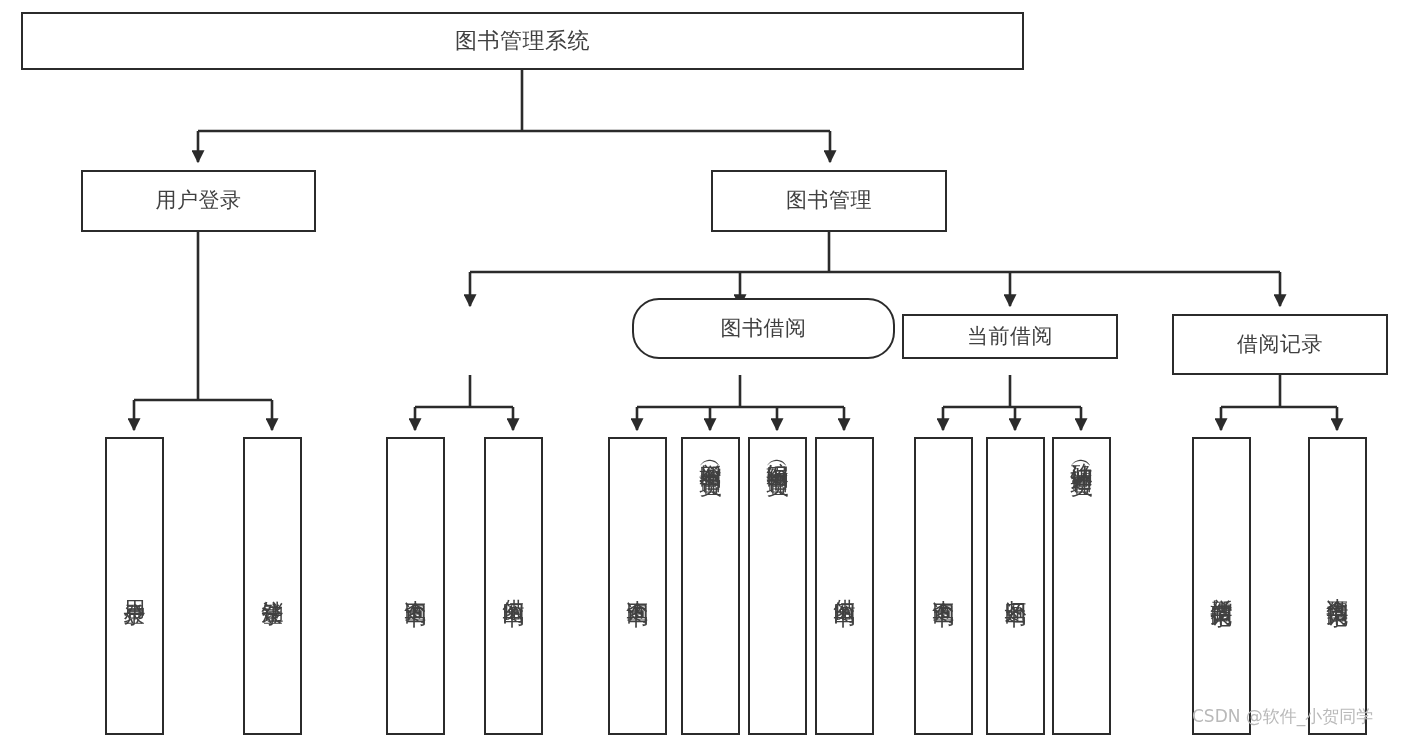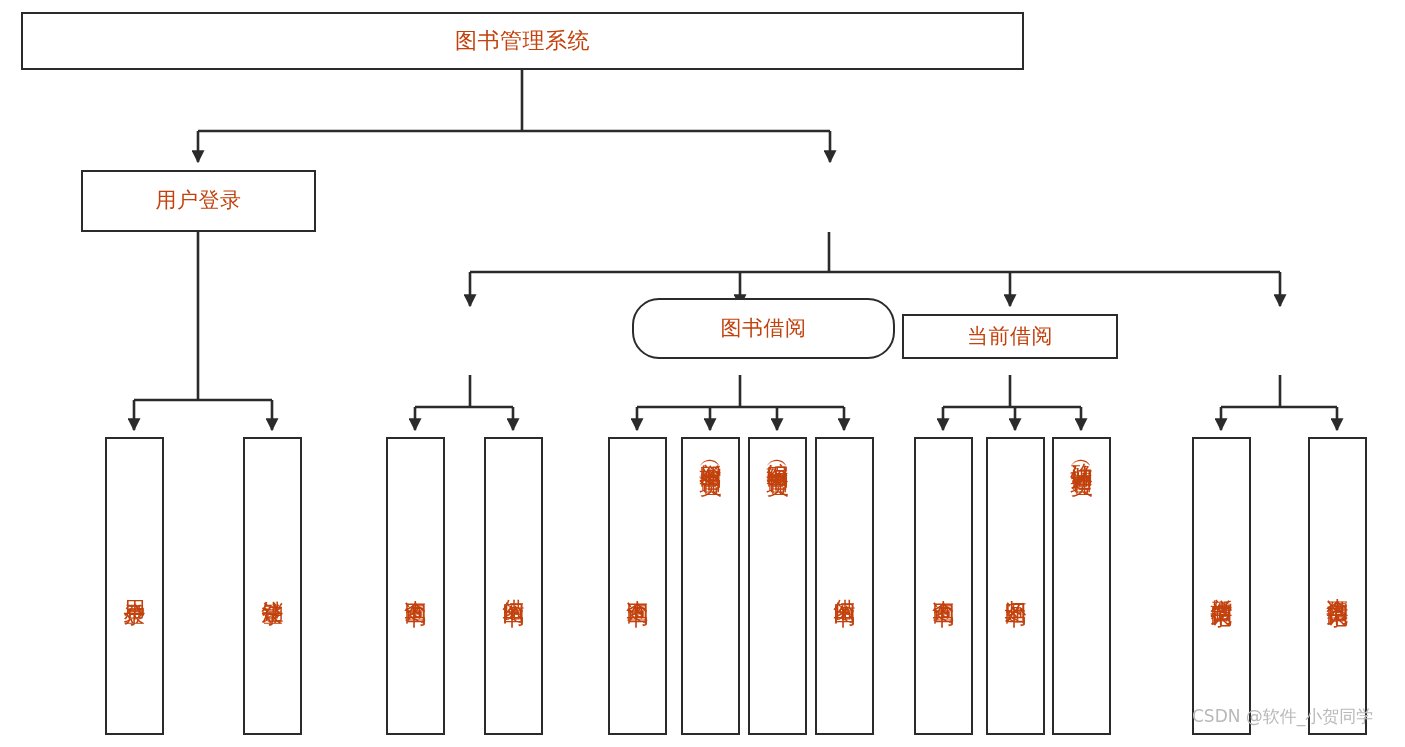--- a/index.html
+++ b/index.html
@@ -25,21 +25,21 @@
     pointer-events: none;
   }
   .node {
     position: absolute;
     box-sizing: border-box;
     background: #ffffff;
     border: 2.5px solid #2b2b2b;
     display: flex;
     align-items: center;
     justify-content: center;
-    color: #c2410c;
+    color: #404040;
     z-index: 2;
   }
   .node .lbl {
     display: block;
     text-align: center;
     line-height: 1.12;
     letter-spacing: 0.5px;
   }
   
   .node.h .lbl {
@@ -130,27 +130,33 @@
     </g>
   </svg>
 
   <div class="node h root" style="left:21px; top:12px; width:1003px; height:58px;">
     <span class="lbl">图书管理系统</span>
   </div>
 
   <div class="node h" style="left:81px; top:170px; width:235px; height:62px;">
     <span class="lbl">用户登录</span>
   </div>
+  <div class="node h" style="left:711px; top:170px; width:236px; height:62px;">
+    <span class="lbl">图书管理</span>
+  </div>
 
   <div class="node h" style="left:632px; top:298px; width:263px; height:61px;border-radius:27px;">
     <span class="lbl">图书借阅</span>
   </div>
   <div class="node h" style="left:902px; top:314px; width:216px; height:45px;">
     <span class="lbl">当前借阅</span>
   </div>
+  <div class="node h" style="left:1172px; top:314px; width:216px; height:61px;">
+    <span class="lbl">借阅记录</span>
+  </div>
 
   <div class="node v mid" style="left:105px; top:437px; width:59px; height:298px;">
     <span class="lbl">用户登录</span>
   </div>
   <div class="node v mid" style="left:243px; top:437px; width:59px; height:298px;">
     <span class="lbl">注销登录</span>
   </div>
 
   <div class="node v mid" style="left:386px; top:437px; width:59px; height:298px;">
     <span class="lbl">查询图书</span>

